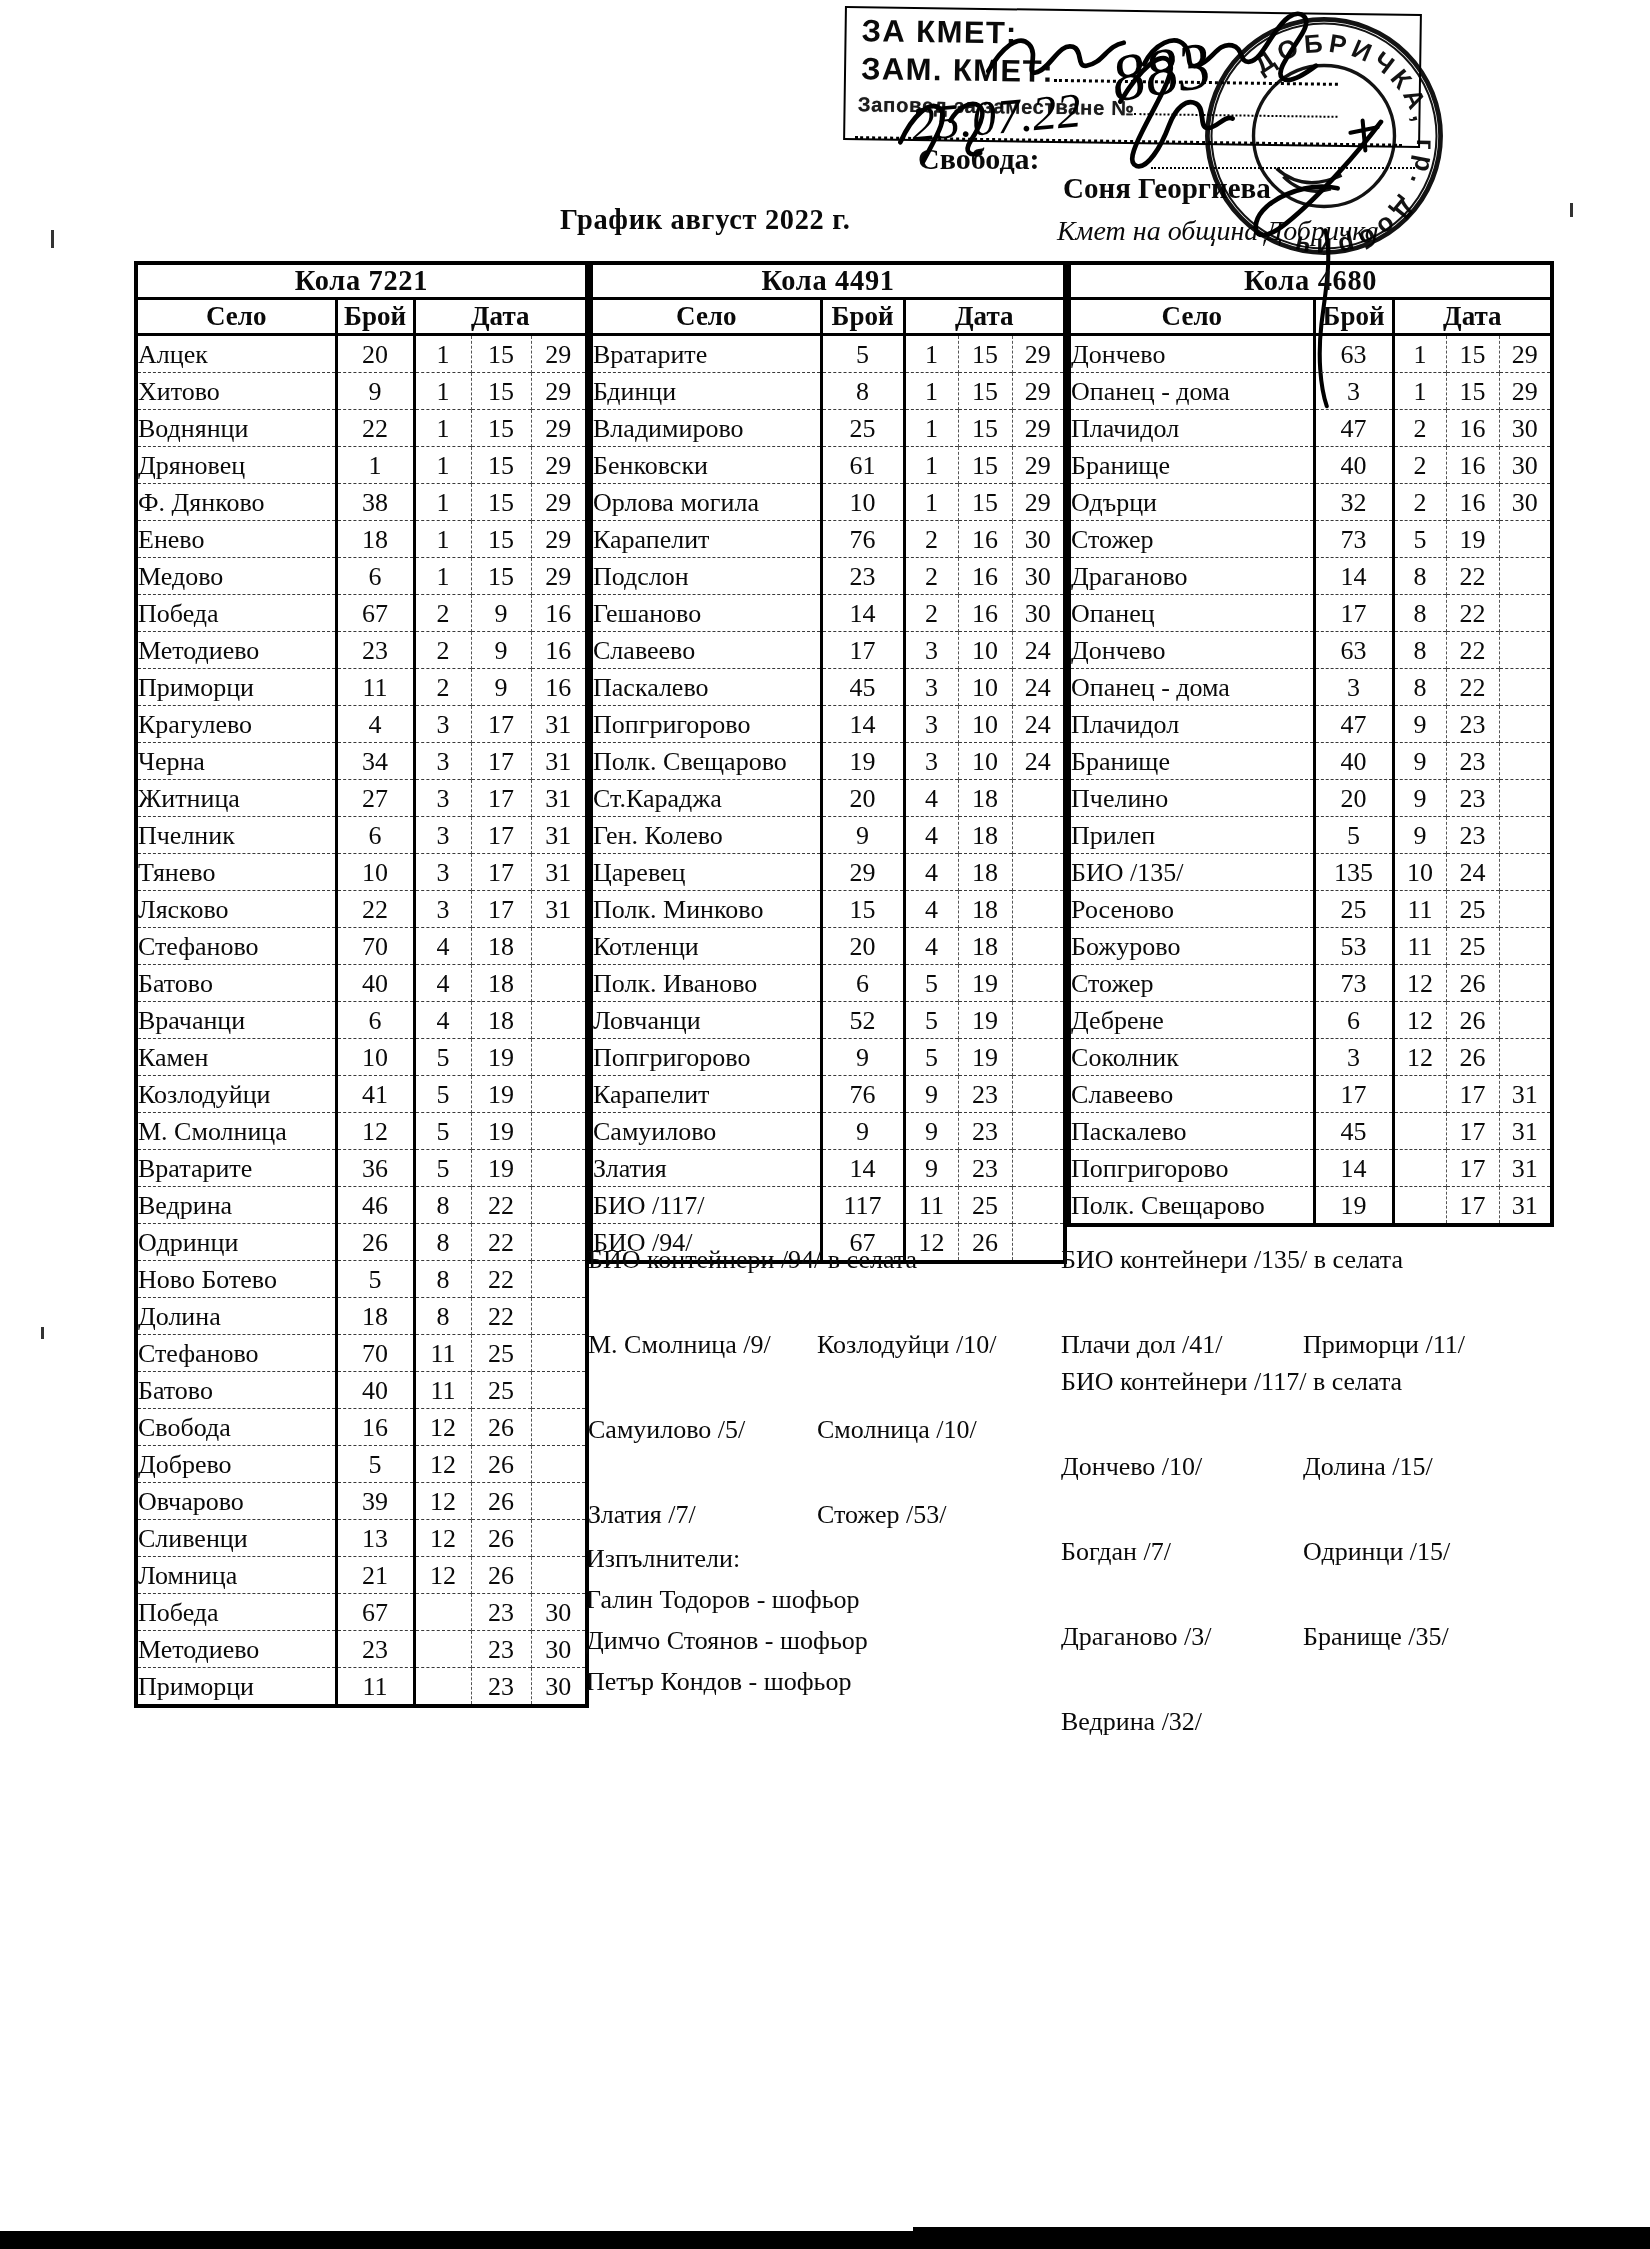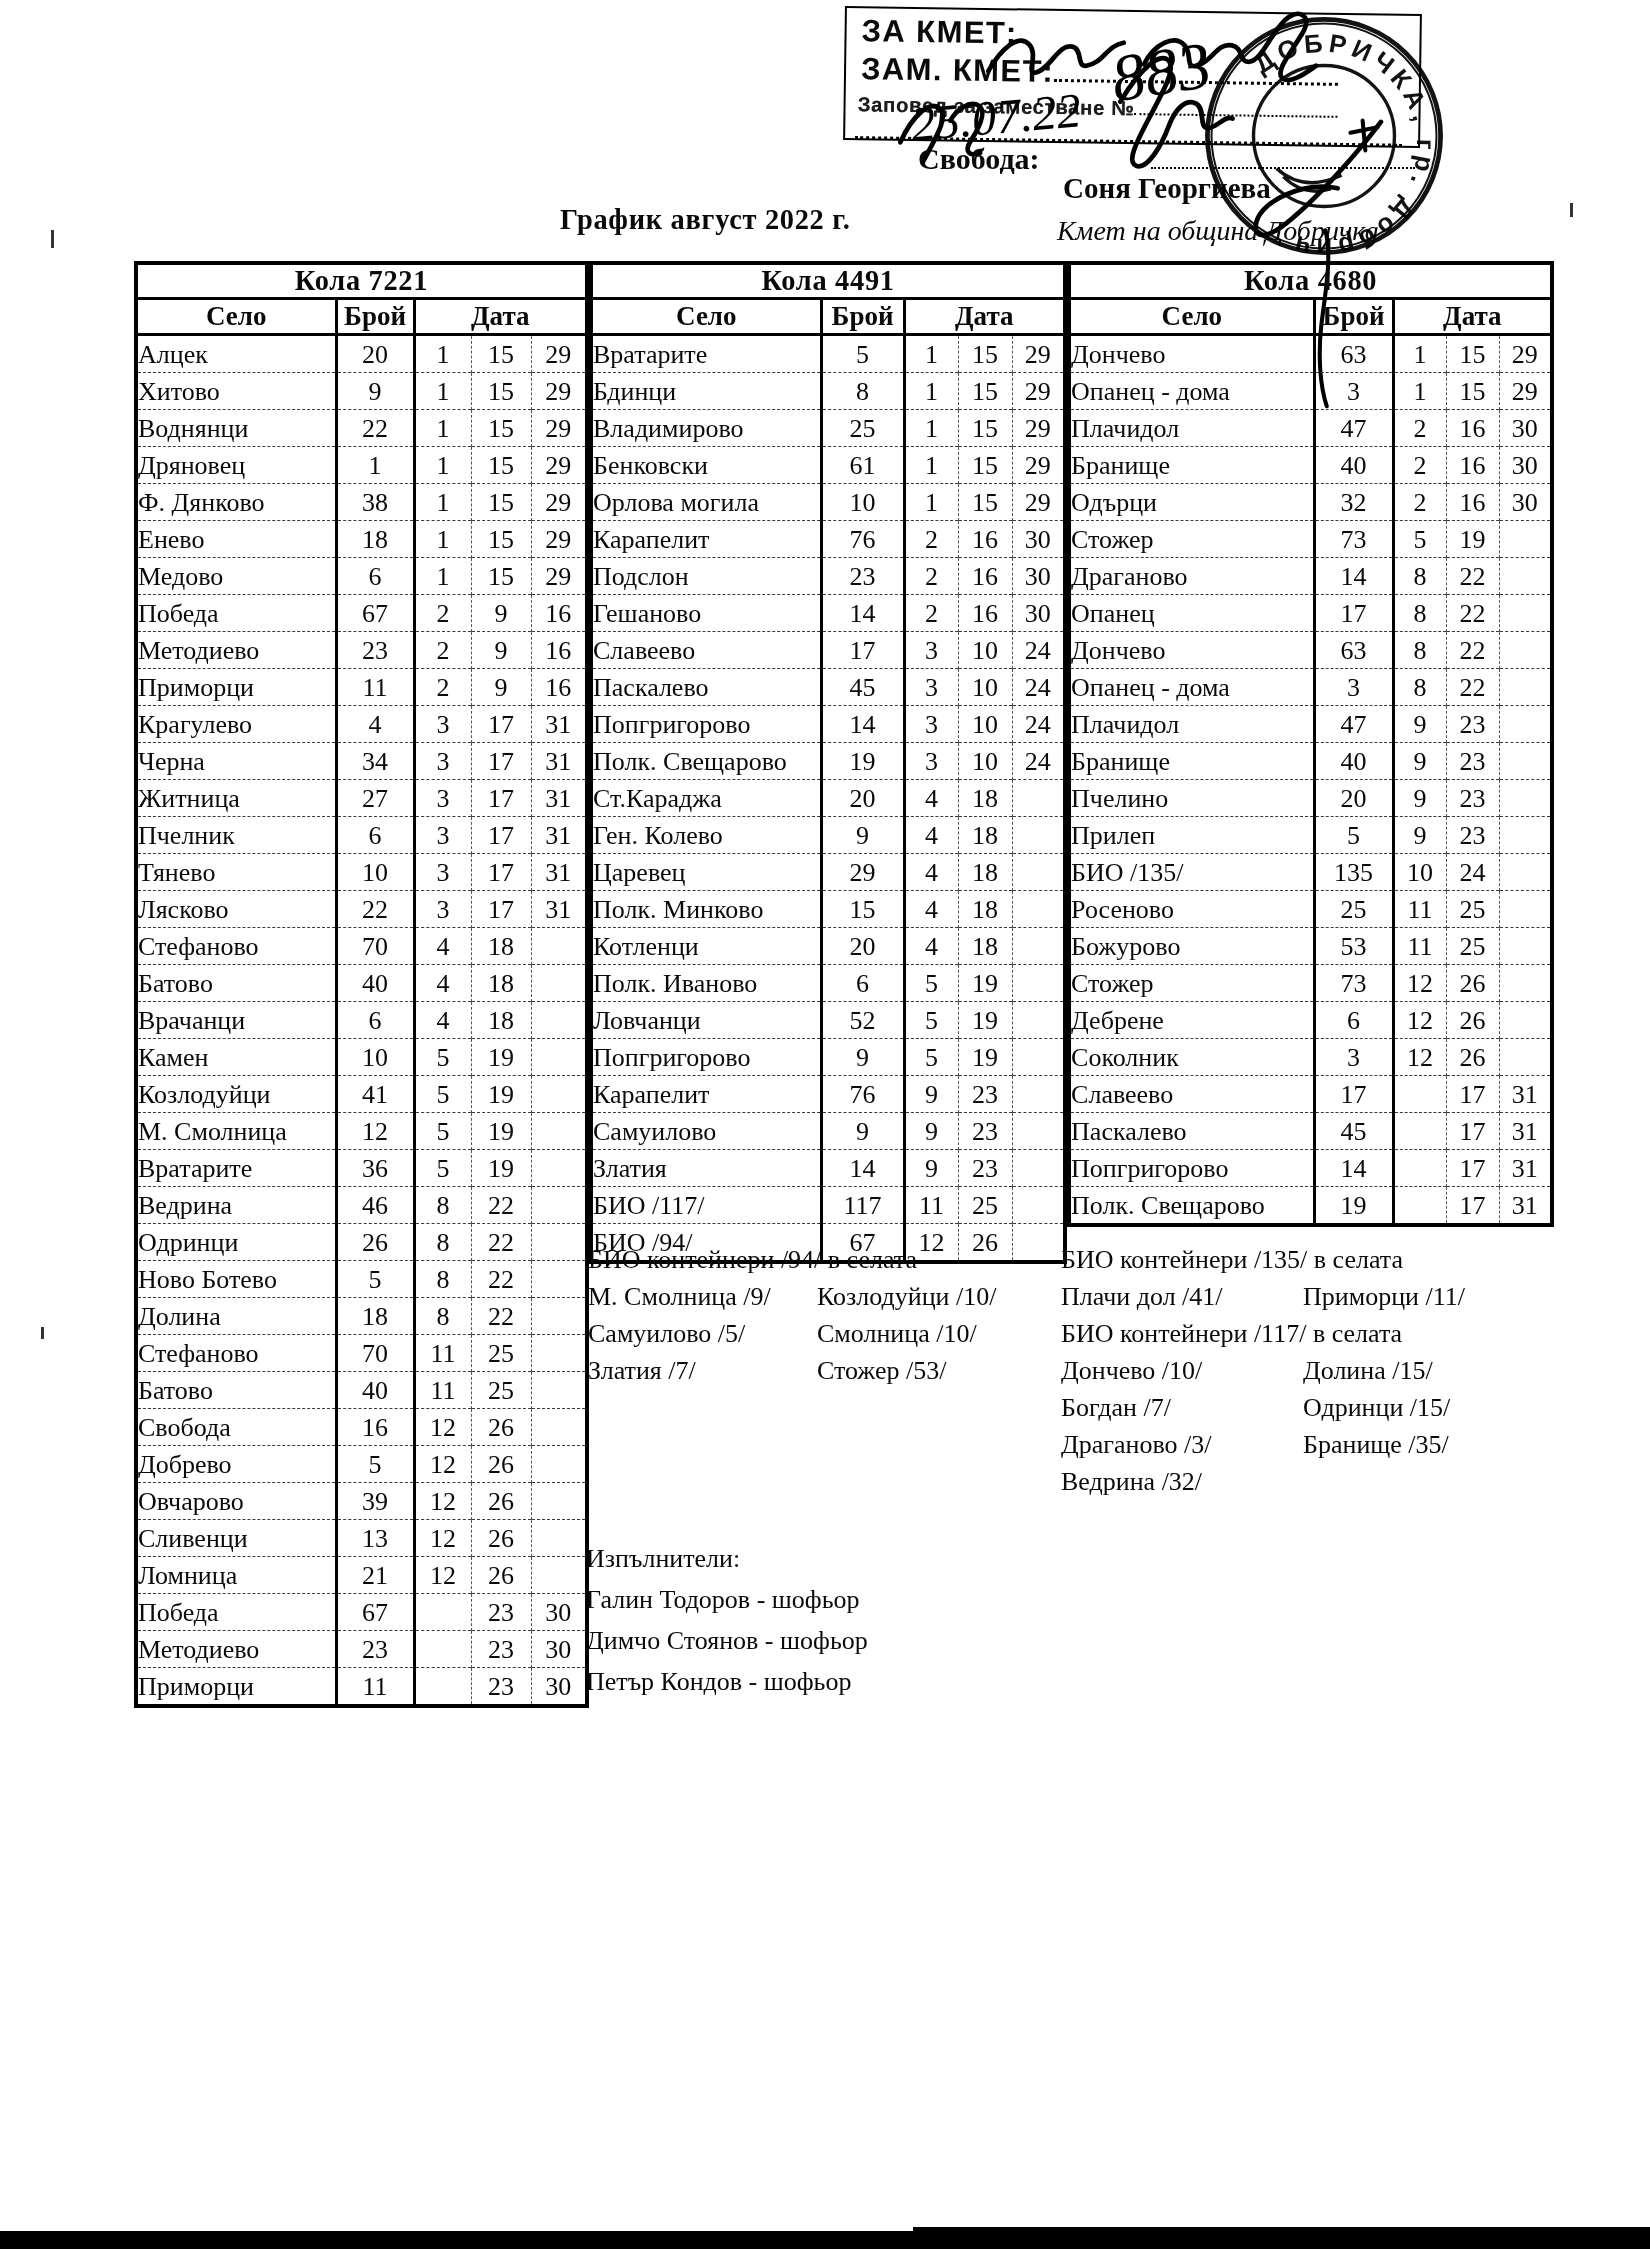--- a/index.html
+++ b/index.html
@@ -32,21 +32,21 @@
   tr.data-row td{height:36px;font-size:26px;line-height:35px;}
   td.cell-village{padding-left:6.8px;border-right:3.4px solid #000;border-top:1.4px dashed #3a3a3a;}
   td.cell-count{text-align:center;border-right:3.4px solid #000;border-top:1.4px dashed #3a3a3a;}
   td.cell-d1,td.cell-d2,td.cell-d3{text-align:center;border-top:1.4px dashed #3a3a3a;}
   td.cell-d2,td.cell-d3{border-left:1.4px dashed #555;}
   
   .notes{position:absolute;font-size:26px;line-height:37px;}
   .notes-4491{left:588px;top:1241px;width:467px;}
   .notes-4680{left:1061px;top:1241px;width:478px;}
   .note-title{white-space:nowrap;}
-  .note-pair{display:flex;}
+  .note-pair{display:flex;margin-top:48px;}
   .notes-4491 .note-pair > span:first-child{width:229px;flex:none;}
   .notes-4680 .note-pair > span:first-child{width:242px;flex:none;}
   .note-pair span{white-space:nowrap;}
   
   .executors{position:absolute;left:586px;top:1538px;font-size:26px;line-height:41px;}
   .executors div{white-space:nowrap;}
   
   .scan-bar{position:absolute;left:0;bottom:0;width:1651px;height:19px;background:#000;}
   .scan-bar2{position:absolute;right:0;bottom:16.2px;width:738px;height:6.8px;background:#000;}
   .speck{position:absolute;background:#333;}

